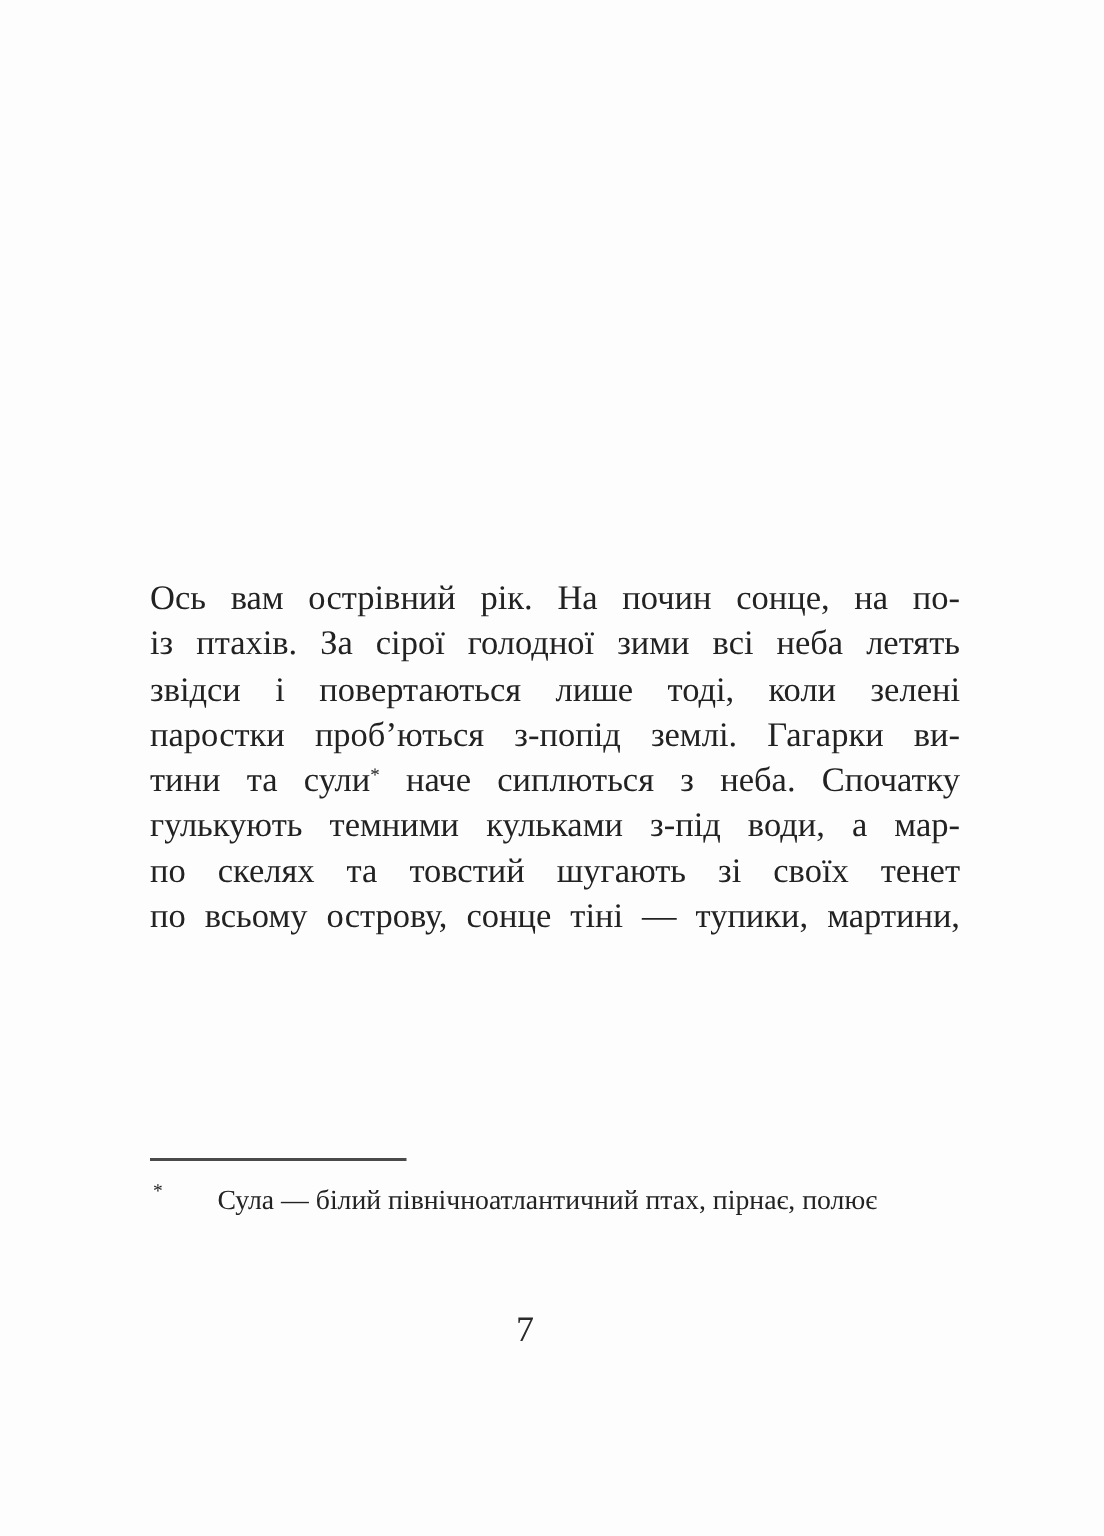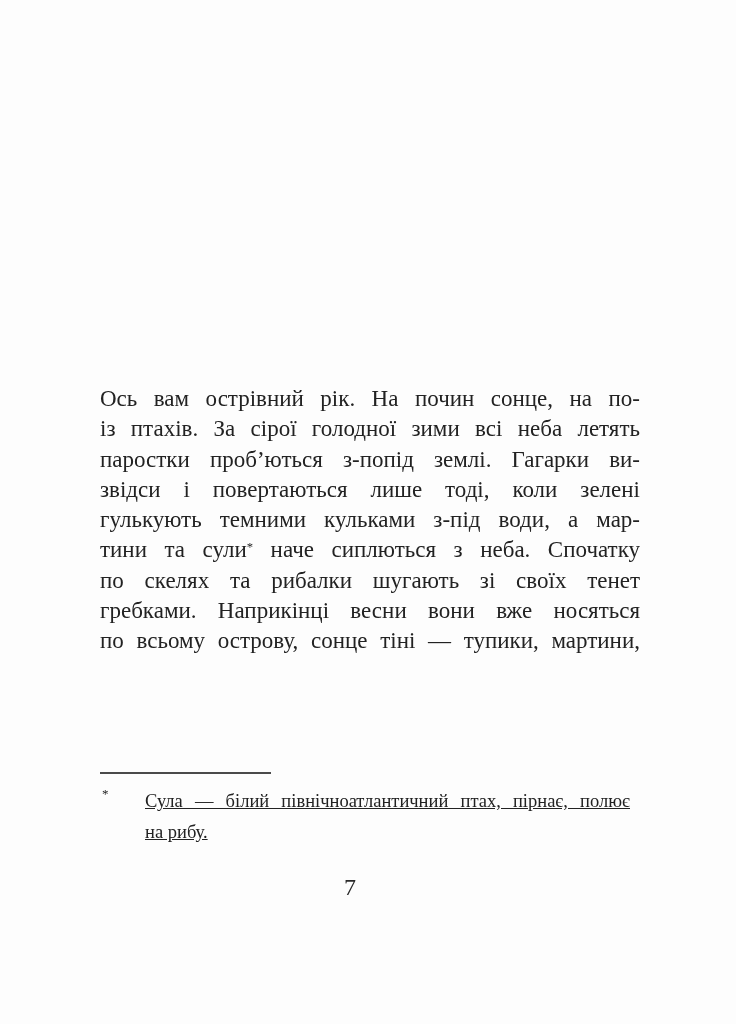--- a/index.html
+++ b/index.html
@@ -59,21 +59,20 @@
     top: 0px;
     font-size: 13px;
   }
   .fn-lines {
     margin-left: 45px;
   }
   .fn-lines > div {
     line-height: 31px;
     text-align: justify;
     text-align-last: justify;
-    text-decoration: underline;
   }
   .fn-lines > div:last-child {
     text-align-last: left;
   }
   
   .page-number {
     position: absolute;
     left: 100px;
     top: 874px;
     width: 500px;
@@ -83,34 +82,32 @@
   }
 </style>
 </head>
 <body>
 
 <div class="page">
 
   <div class="text-block">
       <div>Ось вам острівний рік. На почин сонце, на по-</div>
       <div>із птахів. За сірої голодної зими всі неба летять</div>
+      <div>звідси і повертаються лише тоді, коли зелені</div>
       <div>паростки проб’ються з-попід землі. Гагарки ви-</div>
-      <div>звідси і повертаються лише тоді, коли зелені</div>
+      <div>тини та сули<sup>*</sup> наче сиплються з неба. Спочатку</div>
       <div>гулькують темними кульками з-під води, а мар-</div>
-      <div>тини та сули<sup>*</sup> наче сиплються з неба. Спочатку</div>
-      <div>по скелях та рибалки шугають зі своїх тенет</div>
-      <div>гребками. Наприкінці весни вони вже носяться</div>
+      <div>по скелях та товстий шугають зі своїх тенет</div>
       <div>по всьому острову, сонце тіні — тупики, мартини,</div>
     </div>
 
   <div class="footnote-rule"></div>
 
   <div class="footnote">
     <span class="fn-marker">*</span>
     <div class="fn-lines">
         <div>Сула — білий північноатлантичний птах, пірнає, полює</div>
-        <div>на рибу.</div>
       </div>
   </div>
 
   <div class="page-number">7</div>
 
 </div>
 
 </body></html>

